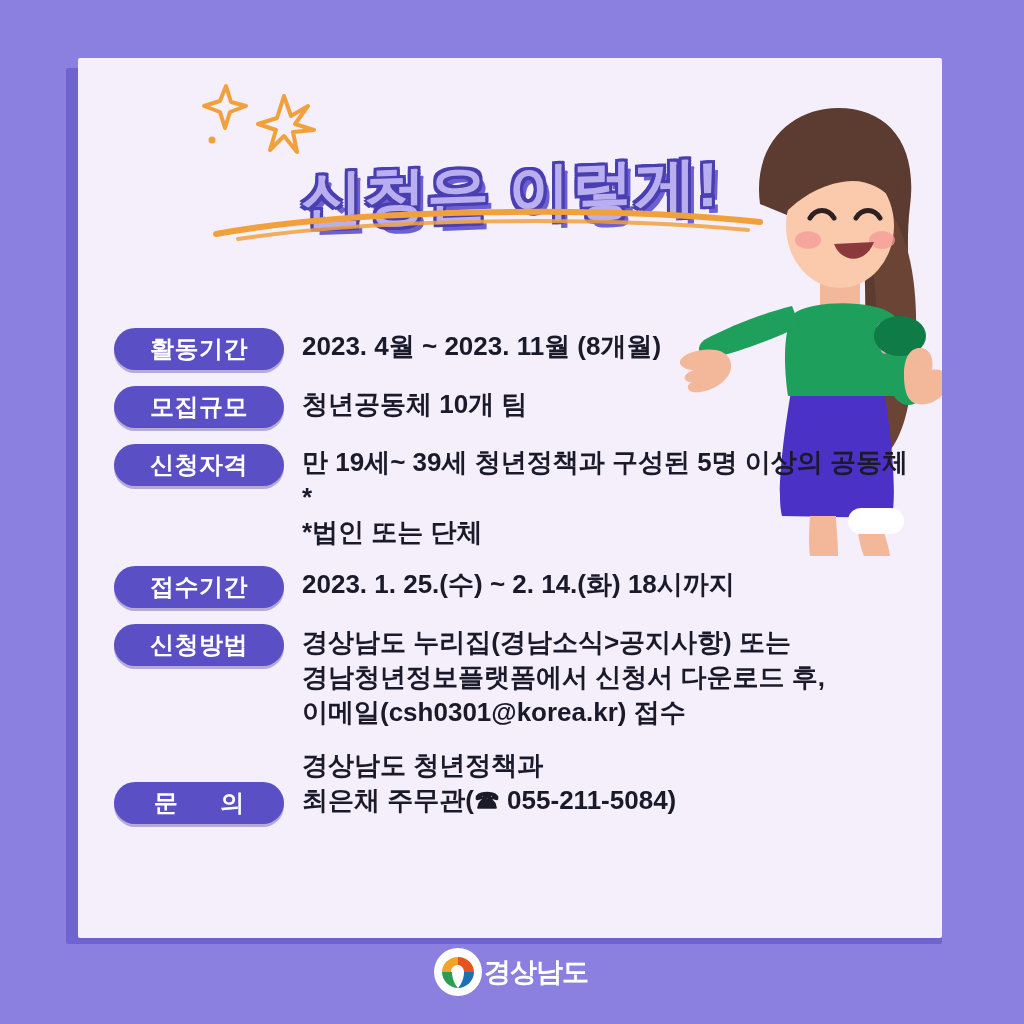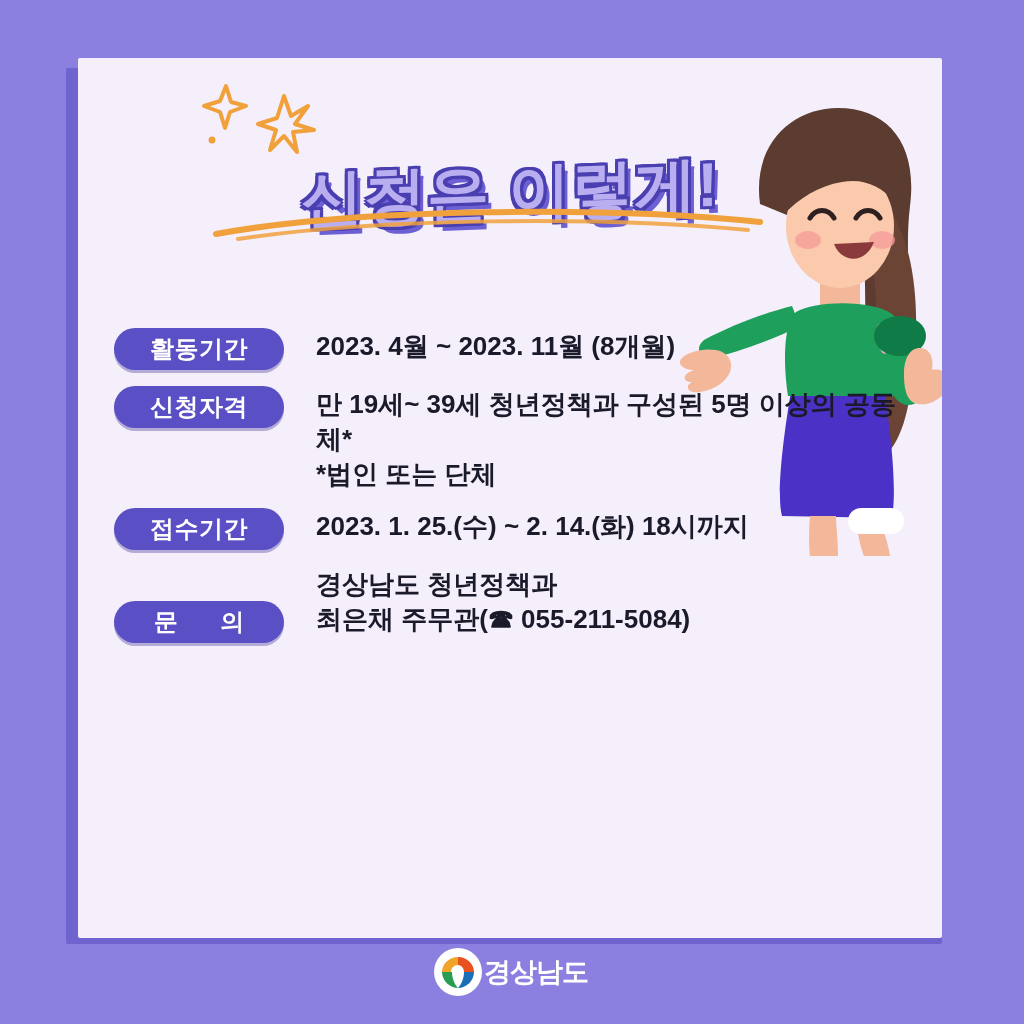--- a/index.html
+++ b/index.html
@@ -108,21 +108,21 @@
     letter-spacing: 0.5px;
     margin-top: 2px;
     box-shadow: 0 3px 0 rgba(60,48,150,0.35);
   }
   .pill.spaced {
     letter-spacing: 18px;
     text-indent: 18px;
     margin-top: 37px;
   }
   .value {
-    margin-left: 32px;
+    margin-left: 18px;
     font-size: 26px;
     line-height: 1.35;
     color: #1a1a2b;
     font-weight: 700;
     white-space: pre-line;
     padding-top: 3px;
   }
 
   
   #footer {
@@ -214,32 +214,42 @@
     <rect x="206" y="422" width="56" height="26" rx="13" fill="#ffffff"></rect>
   </svg>
 
   <div id="rows">
 
     <div class="row">
       <div class="pill">활동기간</div>
       <div class="value">2023. 4월 ~ 2023. 11월 (8개월)</div>
     </div>
 
+    <div class="row">
+      <div class="pill">모집규모</div>
+      <div class="value">청년공동체 10개 팀</div>
+    </div>
 
     <div class="row">
       <div class="pill">신청자격</div>
       <div class="value">만 19세~ 39세 청년정책과 구성된 5명 이상의 공동체*
 *법인 또는 단체</div>
     </div>
 
     <div class="row">
       <div class="pill">접수기간</div>
       <div class="value">2023. 1. 25.(수) ~ 2. 14.(화) 18시까지</div>
     </div>
 
+    <div class="row">
+      <div class="pill">신청방법</div>
+      <div class="value">경상남도 누리집(경남소식&gt;공지사항) 또는
+경남청년정보플랫폼에서 신청서 다운로드 후,
+이메일(csh0301@korea.kr) 접수</div>
+    </div>
 
     <div class="row">
       <div class="pill spaced">문     의</div>
       <div class="value">경상남도 청년정책과
 최은채 주무관(☎ 055-211-5084)</div>
     </div>
 
   </div>
 </div>
 

